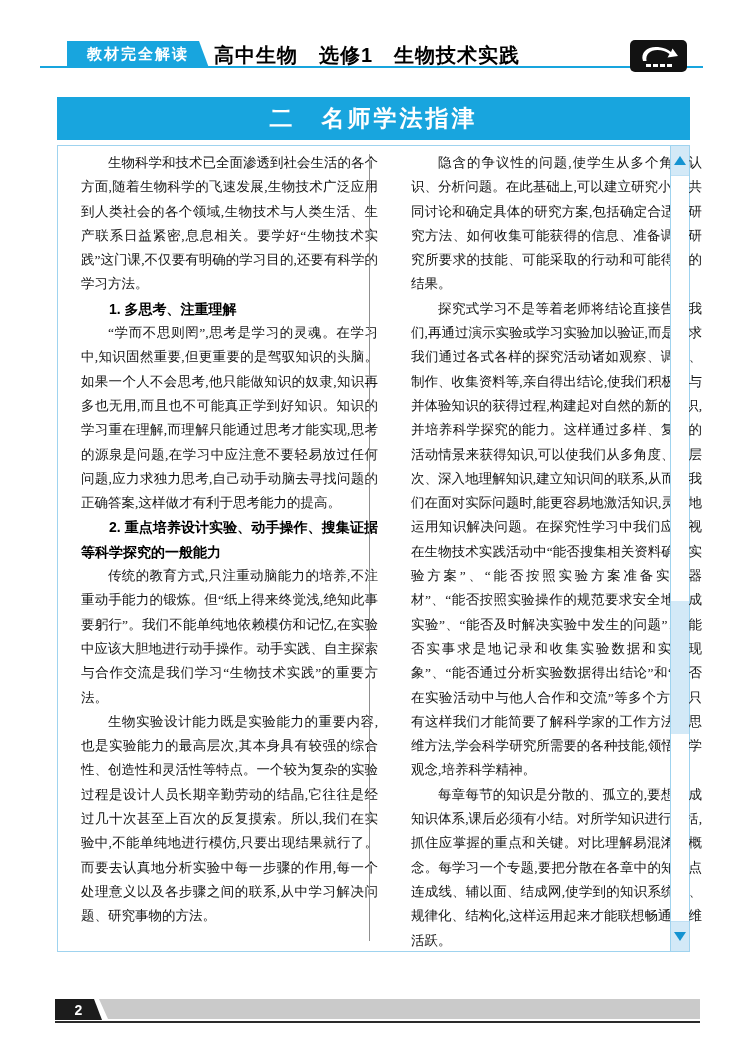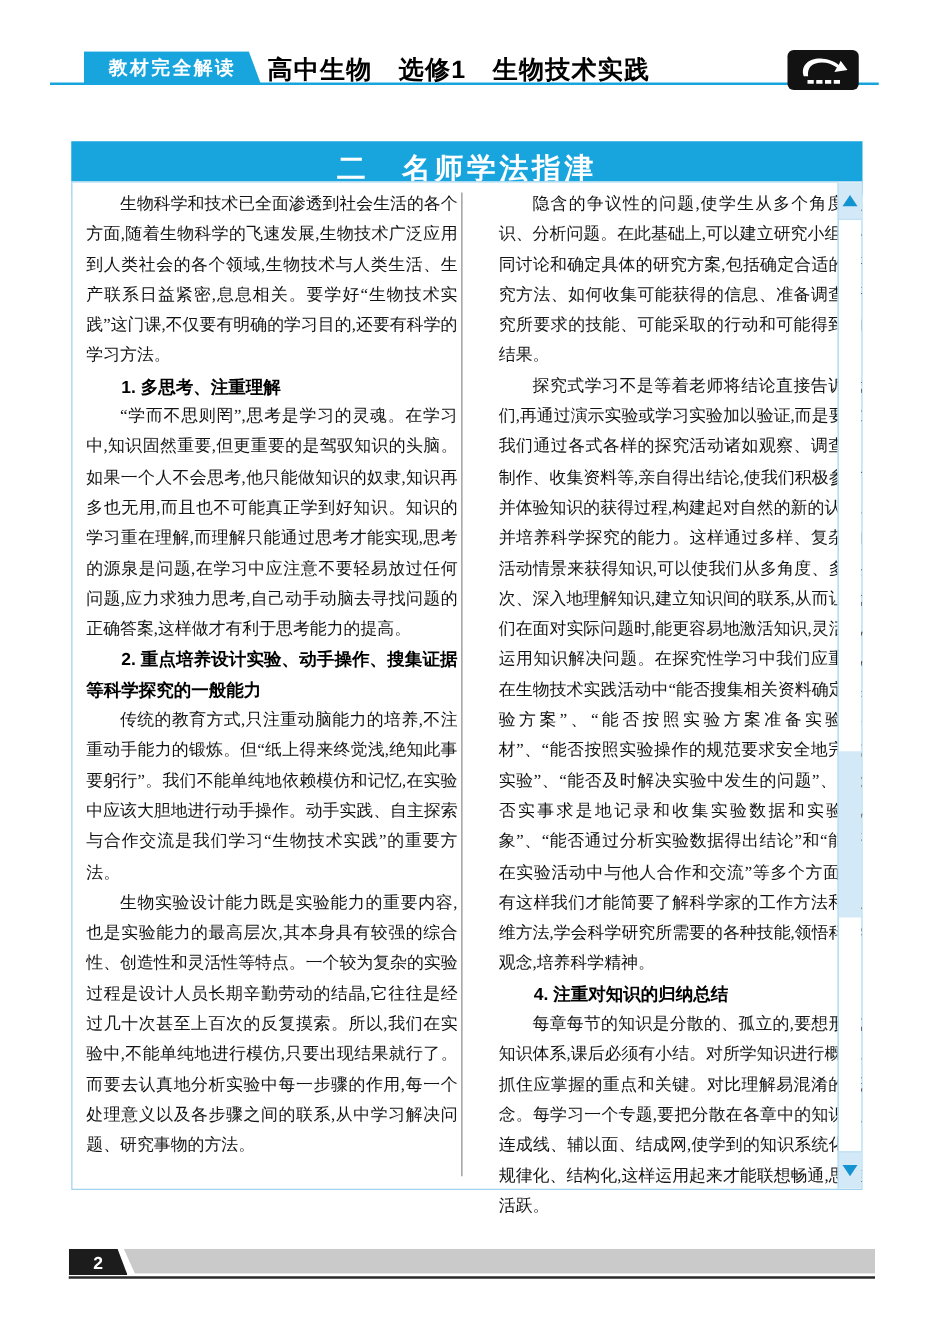--- a/index.html
+++ b/index.html
@@ -27,28 +27,28 @@
     background:#121212; border-radius:5px; display:flex; flex-direction:column;
     align-items:center; justify-content:center; gap:1px;
   }
   .logo svg { display:block; }
   .logo-marks { display:flex; gap:2px; }
   .logo-marks i { display:block; width:5px; height:3px; background:#ffffff; }
   
   .title-bar {
     position:absolute; left:57px; top:97px; width:633px; height:43px;
     background:#18a5de; color:#ffffff; display:flex; align-items:center; justify-content:center;
-    font-weight:bold; font-size:23px; letter-spacing:3px;margin-top:16px;
+    font-weight:bold; font-size:23px; letter-spacing:3px;
   }
   
   .content-box {
     position:absolute; left:57px; top:145px; width:633px; height:807px;
     border:1px solid #9fd3ef; background:#ffffff;
   }
-  .col { position:absolute; top:5px; }
+  .col { position:absolute; top:5px;margin-left:12px; }
   .col-left  { left:11px;  width:297px; }
   .col-right { left:341px; width:291px; }
   .col-divider { position:absolute; left:311px; top:8px; bottom:10px; width:1px; background:#8f8f8f; }
   .para {
     font-family:"Liberation Serif", serif; font-size:13.5px; line-height:24.3px;
     color:#141414; text-align:justify; text-indent:2em;
   }
   .shead {
     font-family:"Liberation Sans", sans-serif; font-weight:bold; font-size:14px;
     line-height:24.3px; color:#000000; text-align:justify; text-indent:2em;
@@ -125,21 +125,20 @@
       <h3 class="shead">2. 重点培养设计实验、动手操作、搜集证据等科学探究的一般能力</h3>
       <p class="para">传统的教育方式,只注重动脑能力的培养,不注重动手能力的锻炼。但“纸上得来终觉浅,绝知此事要躬行”。我们不能单纯地依赖模仿和记忆,在实验中应该大胆地进行动手操作。动手实践、自主探索与合作交流是我们学习“生物技术实践”的重要方法。</p>
       <p class="para">生物实验设计能力既是实验能力的重要内容,也是实验能力的最高层次,其本身具有较强的综合性、创造性和灵活性等特点。一个较为复杂的实验过程是设计人员长期辛勤劳动的结晶,它往往是经过几十次甚至上百次的反复摸索。所以,我们在实验中,不能单纯地进行模仿,只要出现结果就行了。而要去认真地分析实验中每一步骤的作用,每一个处理意义以及各步骤之间的联系,从中学习解决问题、研究事物的方法。</p>
     </div>
 
     <div class="col-divider"></div>
 
     <div class="col col-right">
       <p class="para">隐含的争议性的问题,使学生从多个角度认识、分析问题。在此基础上,可以建立研究小组,共同讨论和确定具体的研究方案,包括确定合适的研究方法、如何收集可能获得的信息、准备调查研究所要求的技能、可能采取的行动和可能得到的结果。</p>
       <p class="para">探究式学习不是等着老师将结论直接告诉我们,再通过演示实验或学习实验加以验证,而是要求我们通过各式各样的探究活动诸如观察、调查、制作、收集资料等,亲自得出结论,使我们积极参与并体验知识的获得过程,构建起对自然的新的认识,并培养科学探究的能力。这样通过多样、复杂的活动情景来获得知识,可以使我们从多角度、多层次、深入地理解知识,建立知识间的联系,从而让我们在面对实际问题时,能更容易地激活知识,灵活地运用知识解决问题。在探究性学习中我们应重视在生物技术实践活动中“能否搜集相关资料确定实验方案”、“能否按照实验方案准备实验器材”、“能否按照实验操作的规范要求安全地完成实验”、“能否及时解决实验中发生的问题”、“能否实事求是地记录和收集实验数据和实验现象”、“能否通过分析实验数据得出结论”和“能否在实验活动中与他人合作和交流”等多个方面,只有这样我们才能简要了解科学家的工作方法和思维方法,学会科学研究所需要的各种技能,领悟科学观念,培养科学精神。</p>
-      <h3 class="shead">4. 注重对知识的归纳总结</h3>
       <p class="para">每章每节的知识是分散的、孤立的,要想形成知识体系,课后必须有小结。对所学知识进行概括,抓住应掌握的重点和关键。对比理解易混淆的概念。每学习一个专题,要把分散在各章中的知识点连成线、辅以面、结成网,使学到的知识系统化、规律化、结构化,这样运用起来才能联想畅通,思维活跃。</p>
     </div>
 
     <div class="scroll-strip">
       <div class="scroll-btn up">
         <span class="tri-up"></span>
       </div>
       <div class="scroll-thumb"></div>
       <div class="scroll-btn down">
         <span class="tri-down"></span>

